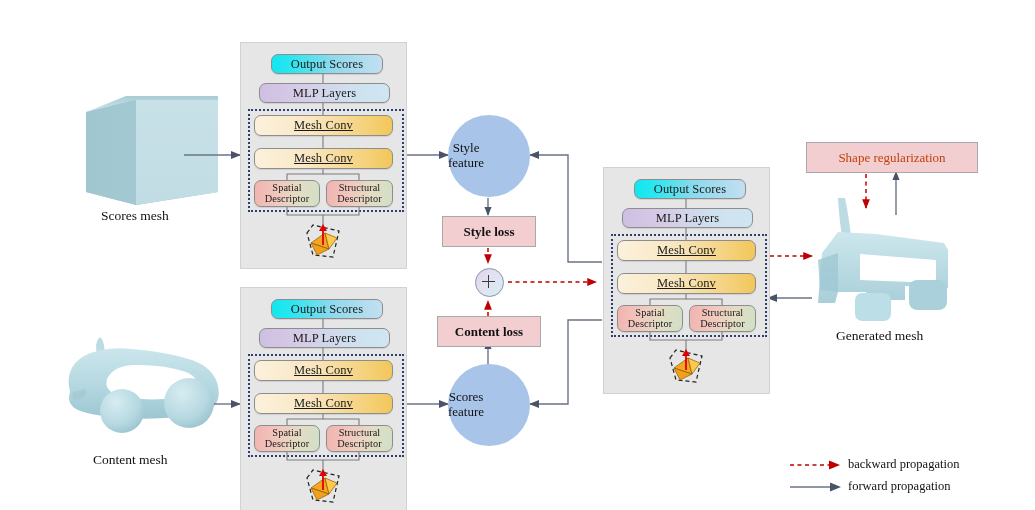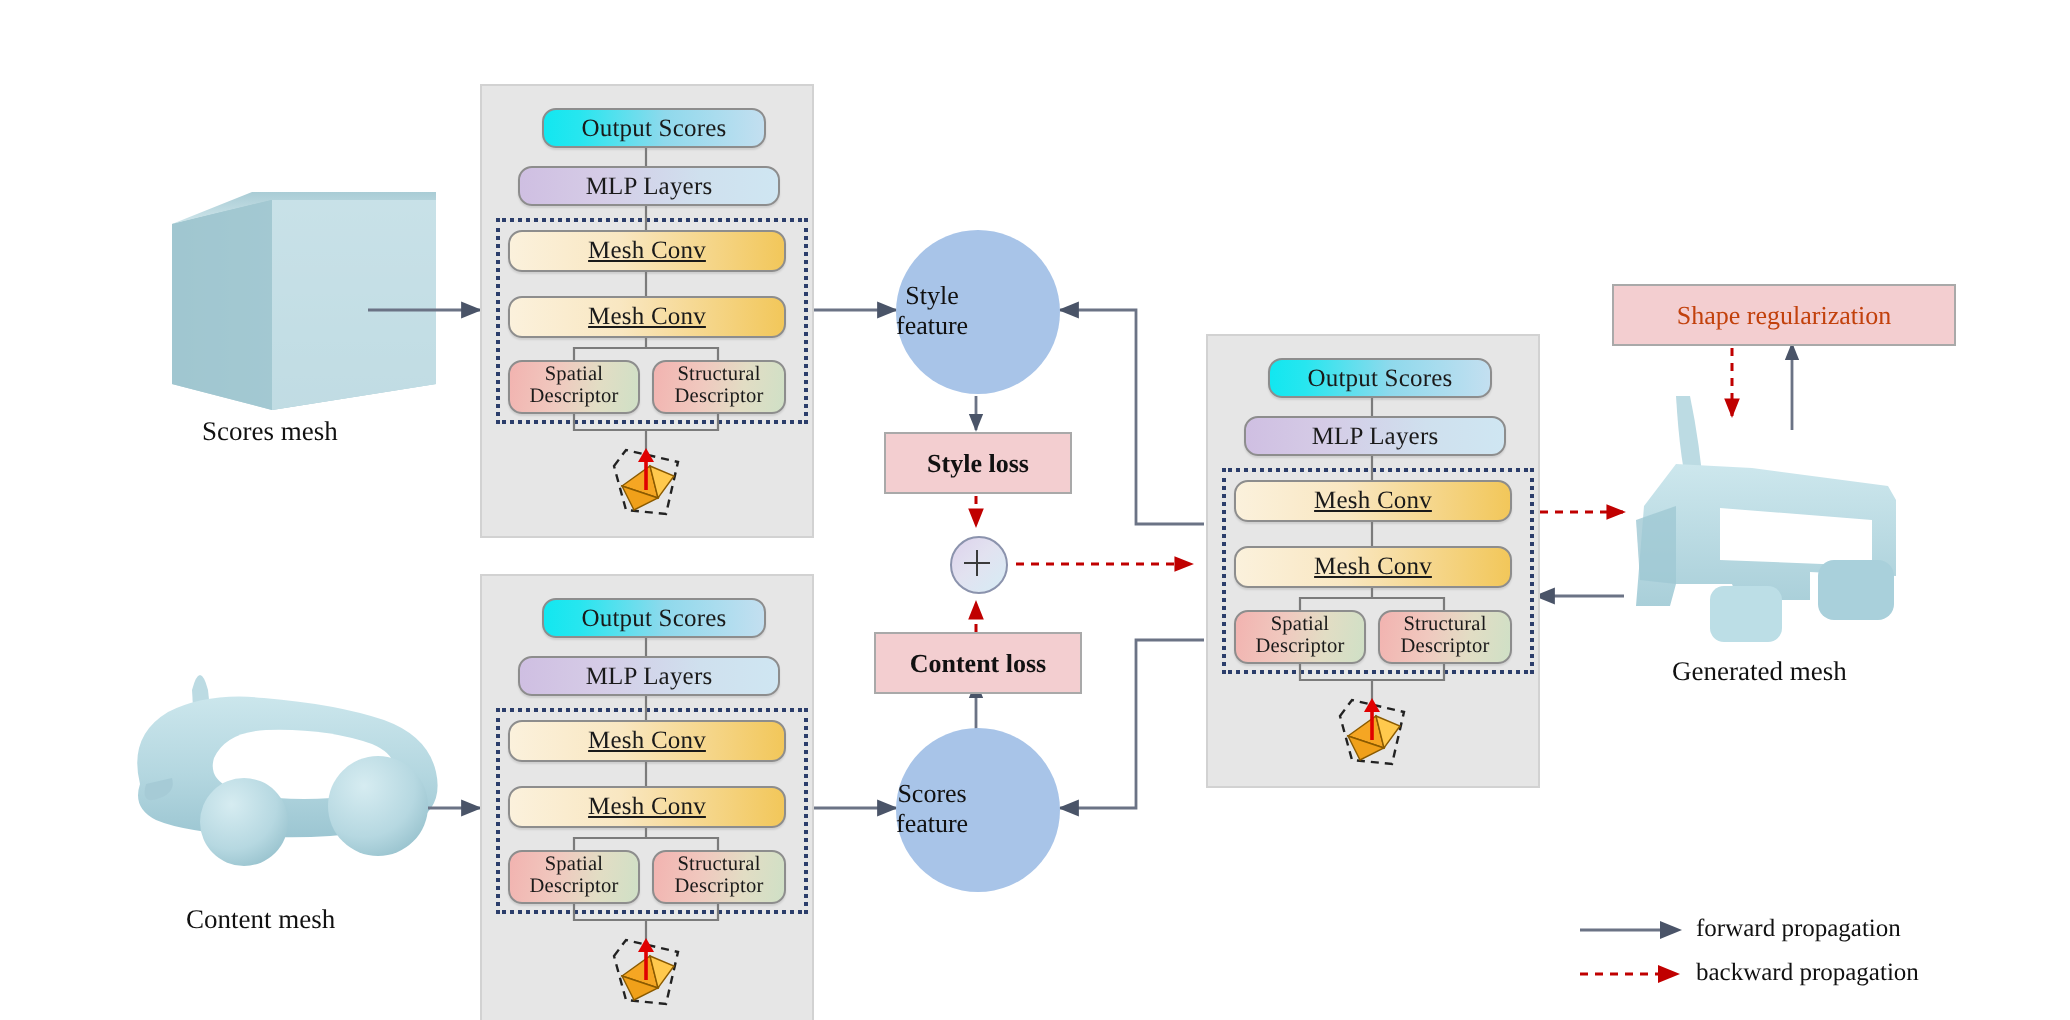--- a/index.html
+++ b/index.html
@@ -306,27 +306,27 @@
   <div class="circ" style="left:448px;top:364px;width:82px;height:82px;">
     <div><span>Scores</span><br>
          <span>feature</span></div>
   </div>
 
   <div class="regbox" style="left:806px;top:142px;width:172px;height:31px;">Shape regularization</div>
 
   <div class="legend" style="left:788px;top:455px;width:220px;">
     <div class="legrow">
       <svg width="56" height="20" style="position:absolute;left:0;top:0;">
+        <path d="M2,10 L42,10" stroke="#c00000" stroke-width="1.5" stroke-dasharray="4 3.5" fill="none"></path>
+        <path d="M41,5.5 L52,10 L41,14.5 Z" fill="#c00000"></path>
+      </svg>
+      <div class="legtxt">backward propagation</div>
+    </div>
+    <div class="legrow">
+      <svg width="56" height="20" style="position:absolute;left:0;top:0;">
         <path d="M2,10 L44,10" stroke="#6b7385" stroke-width="1.5" fill="none"></path>
         <path d="M42,5.5 L53,10 L42,14.5 Z" fill="#4a5468"></path>
       </svg>
       <div class="legtxt">forward propagation</div>
     </div>
-    <div class="legrow">
-      <svg width="56" height="20" style="position:absolute;left:0;top:0;">
-        <path d="M2,10 L42,10" stroke="#c00000" stroke-width="1.5" stroke-dasharray="4 3.5" fill="none"></path>
-        <path d="M41,5.5 L52,10 L41,14.5 Z" fill="#c00000"></path>
-      </svg>
-      <div class="legtxt">backward propagation</div>
-    </div>
   </div>
 
 </div>
 
 </body></html>

